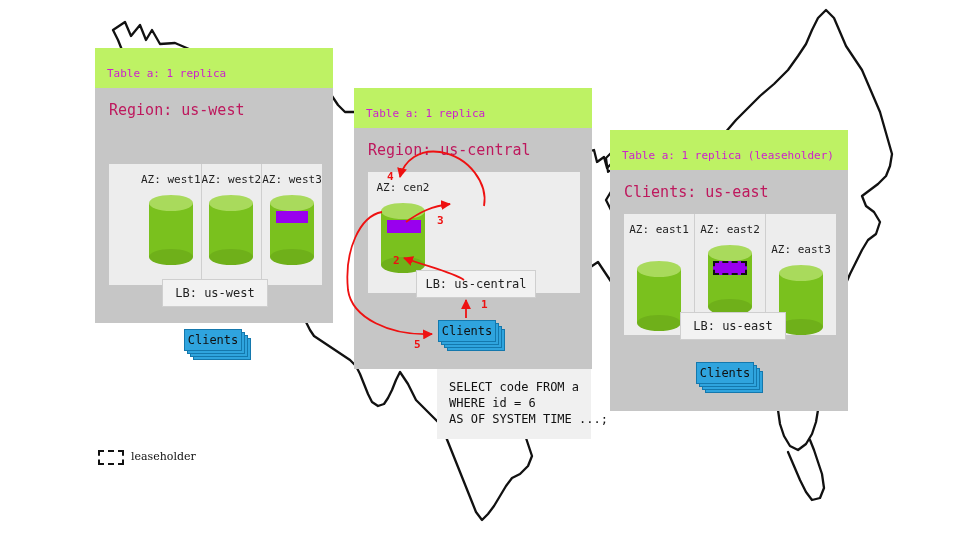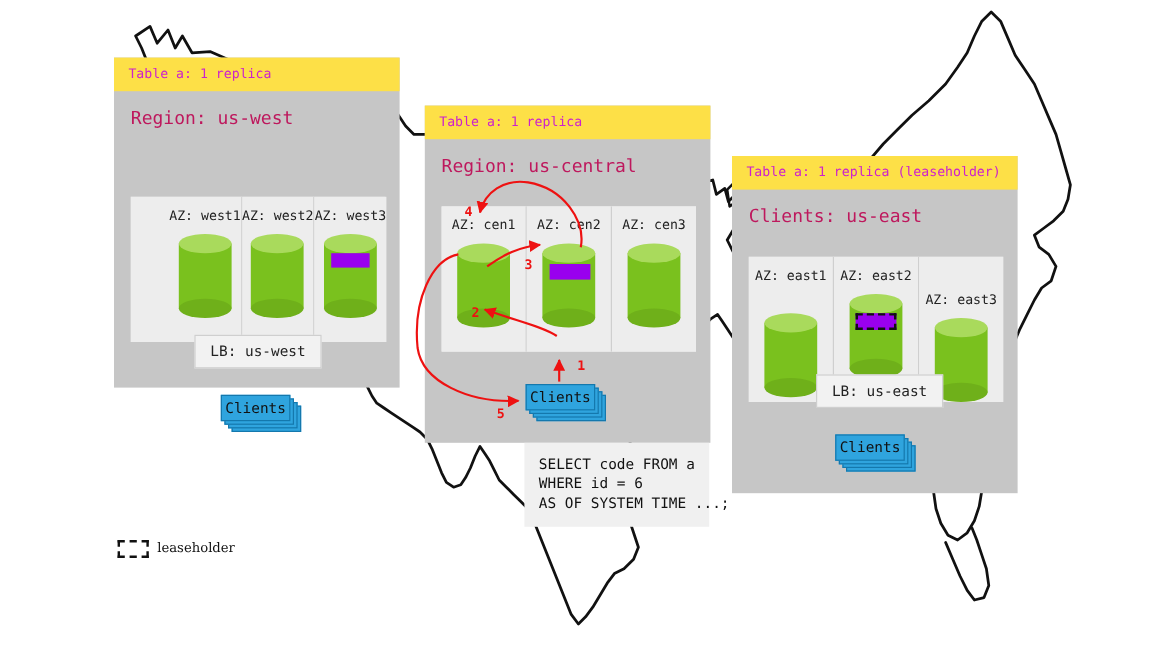--- a/index.html
+++ b/index.html
@@ -10,23 +10,23 @@
   }
   #stage{position:absolute;left:0;top:0;width:960px;height:540px;}
   .layer{position:absolute;left:0;top:0;width:960px;height:540px;}
   #mapLayer{z-index:1;}
   #regionLayer{z-index:2;}
   #arrowLayer{z-index:3;pointer-events:none;}
 
   
   .region{position:absolute;background:#c6c6c6;}
   .region-banner{
-    background:#fde047;color:#cc22cc;
+    background:#bef264;color:#cc22cc;
     font-size:11px;line-height:1;
-    padding:8px 12px 9px 12px;
+    padding:20px 12px 9px 12px;
     white-space:nowrap;
     font-family:"DejaVu Sans Mono","Liberation Mono",monospace;
   }
   .region-title{
     color:#be185d;font-size:15px;
     padding:13px 0 11px 14px;
     white-space:nowrap;
     font-family:"DejaVu Sans Mono","Liberation Mono",monospace;
   }
   .az-row{position:absolute;display:flex;background:#ededed;}
@@ -202,46 +202,31 @@
         <div class="front" style="width:56px;height:20px;">Clients</div>
       </div>
     </div>
 
     <div class="region" id="region-central" style="left:354px;top:88px;width:238px;height:281px;">
       <div class="region-banner">Table a: 1 replica</div>
       <div class="region-title">Region: us-central</div>
 
       <div class="az-row" style="left:14px;top:84px;width:212px;height:121px;">
         <div class="az" style="width:70px;">
-          <div class="az-label">AZ: cen1</div>
-          <div class="cyl" style="width:44px;height:70px;">
-            <div class="cyl-body" style="top:8px;bottom:8px;"></div>
-            <div class="cyl-bottom" style="height:16px;"></div>
-            <div class="cyl-top" style="height:16px;"></div>
-          </div>
-        </div>
-        <div class="az" style="width:70px;">
           <div class="az-label">AZ: cen2</div>
           <div class="cyl" style="width:44px;height:70px;">
             <div class="cyl-body" style="top:8px;bottom:8px;"></div>
             <div class="cyl-bottom" style="height:16px;"></div>
             <div class="cyl-top" style="height:16px;"></div>
             <div class="replica" style="left:6px;top:17px;width:34px;height:13px;"></div>
           </div>
         </div>
-        <div class="az" style="width:70px;">
-          <div class="az-label">AZ: cen3</div>
-          <div class="cyl" style="width:44px;height:70px;">
-            <div class="cyl-body" style="top:8px;bottom:8px;"></div>
-            <div class="cyl-bottom" style="height:16px;"></div>
-            <div class="cyl-top" style="height:16px;"></div>
-          </div>
-        </div>
-      </div>
-
+      </div>
+
+      <div class="lb" style="left:62px;top:182px;width:118px;height:26px;">LB: us-central</div>
 
       <div class="clients" style="left:84px;top:232px;width:64px;height:30px;">
         <div class="sh" style="left:9px;top:9px;width:56px;height:20px;"></div>
         <div class="sh" style="left:6px;top:6px;width:56px;height:20px;"></div>
         <div class="sh" style="left:3px;top:3px;width:56px;height:20px;"></div>
         <div class="front" style="width:56px;height:20px;">Clients</div>
       </div>
     </div>
 
     <div class="sqlbox" style="left:437px;top:369px;width:130px;height:50px;">SELECT code FROM a

